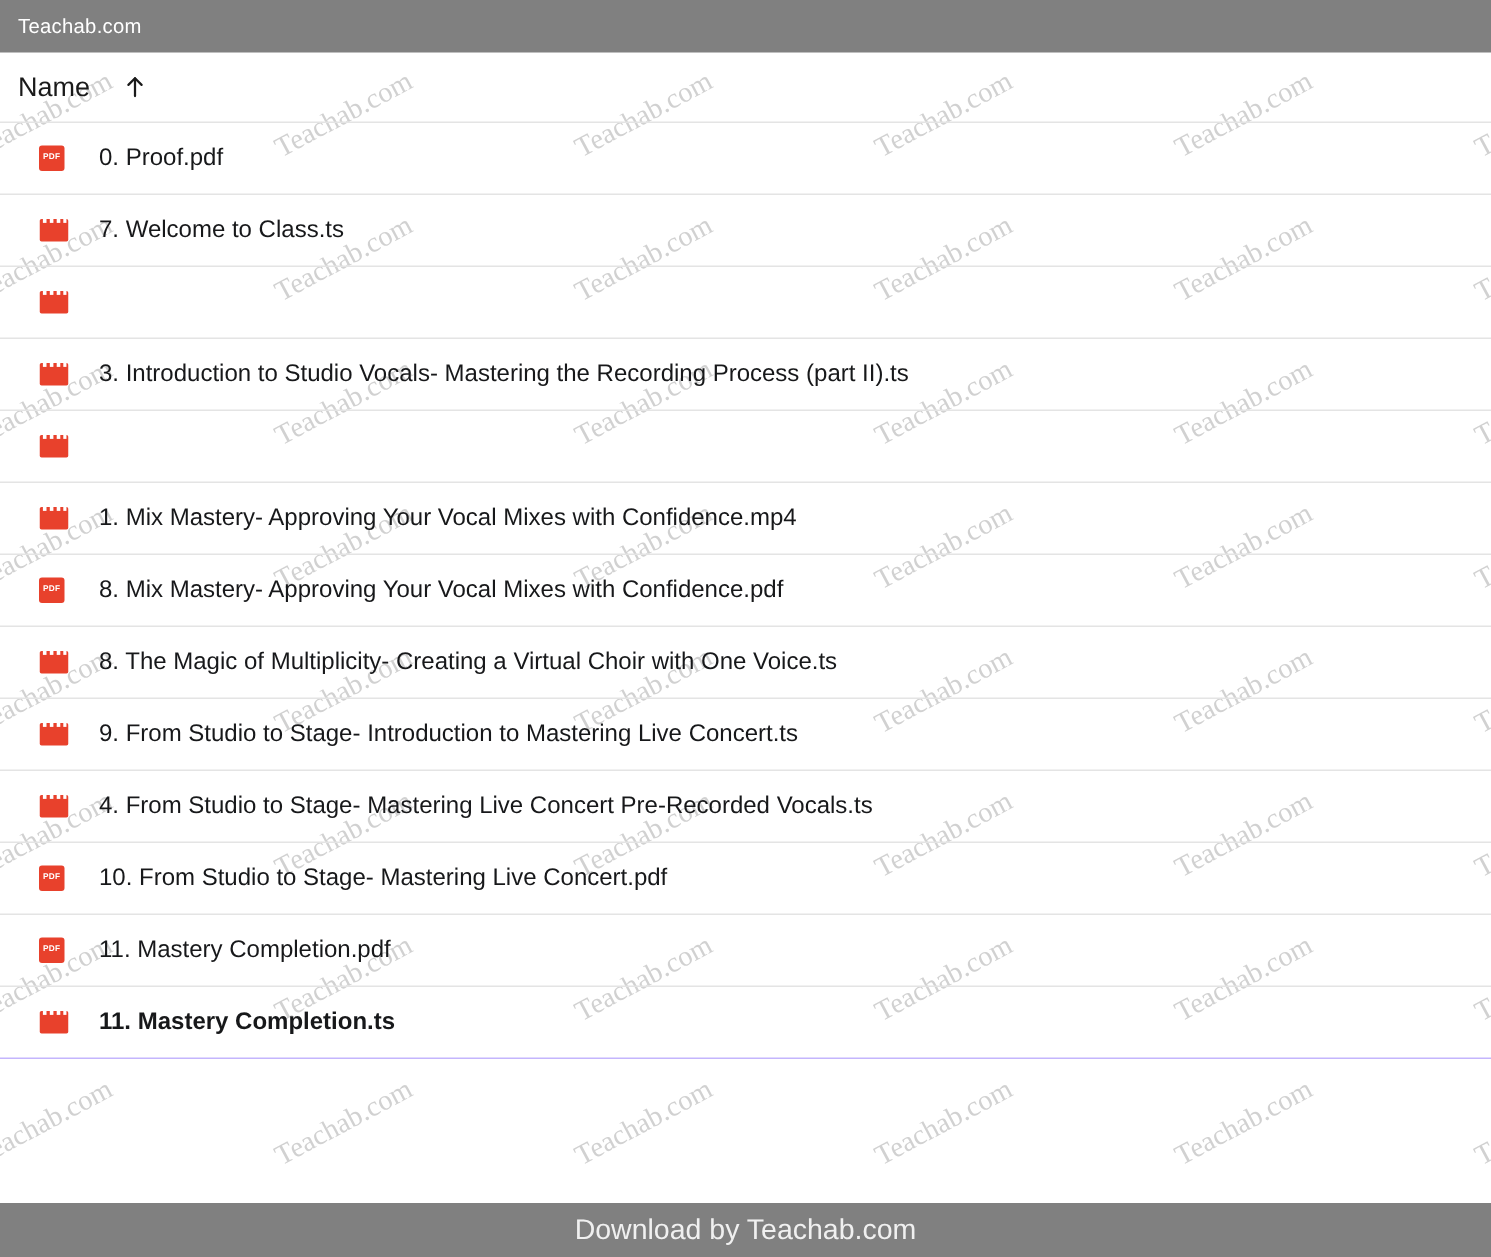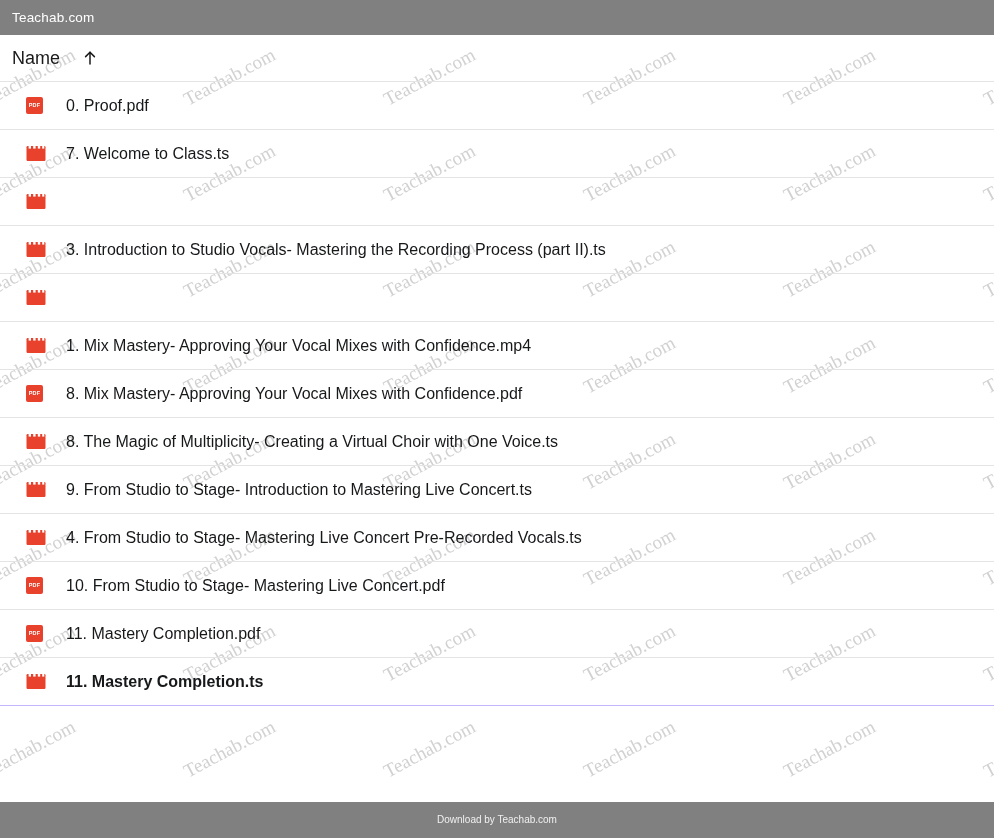--- a/index.html
+++ b/index.html
@@ -166,21 +166,21 @@
     min-height: 36px;
     background: #808080;
     display: flex;
     align-items: center;
     justify-content: center;
     position: relative;
     z-index: 5;
   }
   .footer-text {
     color: #f0f0f0;
-    font-size: 10px;
+    font-size: 19px;
     line-height: 1;
   }
 </style>
 </head>
 <body>
 
 <div class="app">
 
   <div class="topbar">
     <span class="topbar-title">Teachab.com</span>

